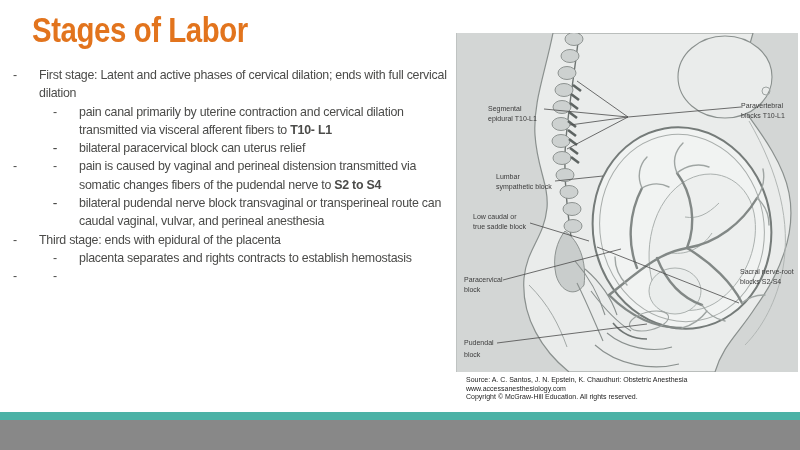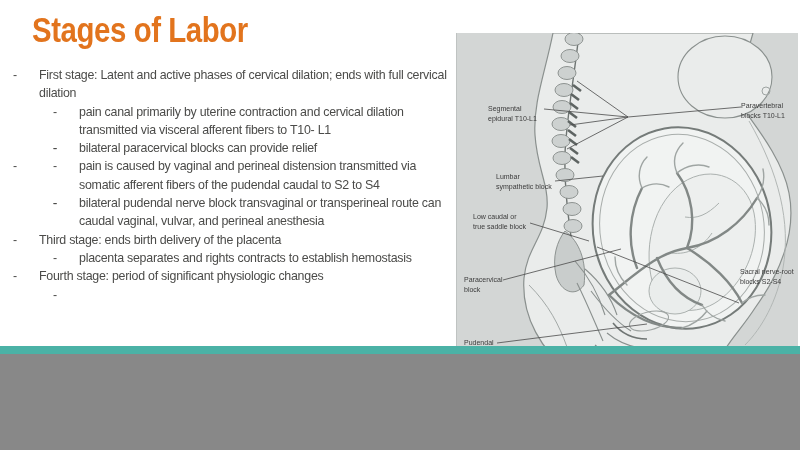--- a/index.html
+++ b/index.html
@@ -1,34 +1,34 @@
 <!DOCTYPE html>
 <html><head>
 <meta charset="utf-8">
 <style>
   html,body{margin:0;padding:0;background:#888;}
   .slide{
-    position:relative;width:800px;height:354px;background:#ffffff;
+    position:relative;width:800px;height:420px;background:#ffffff;
     overflow:hidden;font-family:"Liberation Sans",sans-serif;
   }
   .title{
     position:absolute;left:32px;top:10px;margin:0;
     font-size:35px;font-weight:700;color:#E2741D;letter-spacing:-0.5px;
     transform:scaleX(0.84);transform-origin:left top;white-space:nowrap;
   }
   .outline{
     position:absolute;left:13px;top:66px;width:438px;
     font-size:12.4px;line-height:18.3px;letter-spacing:-0.25px;color:#4b4b49;
   }
   .item{position:relative;}
   .item .dash{position:absolute;left:0;top:0;}
   .item.l1{padding-left:26px;}
   .item.l2{padding-left:66px;}
   .item.l2 .dash{left:40px;}
-  .item .b{font-weight:400;}
+  .item .b{font-weight:700;}
   .figure-panel{
     position:absolute;left:456px;top:33px;width:341px;height:339px;
     background:#D3D6D5;border-left:1px solid #BFC3C2;box-sizing:border-box;
   }
   .figure-panel svg{position:absolute;left:0;top:0;}
   .credit{
     position:absolute;left:466px;top:376px;width:330px;
     font-size:7px;line-height:8.7px;color:#222222;letter-spacing:0;
   }
   .footer-bar{
@@ -40,28 +40,28 @@
 <body>
 
 <div class="slide">
 
   <h1 class="title">Stages of Labor</h1>
 
   <div class="outline">
     <div class="item l1"><span class="dash">-</span><span class="txt"><span class="t">First stage: Latent and active phases of cervical dilation; ends with full cervical dilation</span><span class="b"></span></span></div>
     <div class="item l2"><span class="dash">-</span><span class="txt"><span class="t">pain canal primarily by uterine contraction and cervical dilation transmitted via visceral afferent fibers to </span><span class="b">T10- L1</span></span></div>
     <div class="item l2"><span class="dash">-</span></div>
-    <div class="item l2"><span class="dash">-</span><span class="txt"><span class="t">bilateral paracervical blocks can provide relief</span><span class="b"></span></span></div>
+    <div class="item l2"><span class="dash">-</span><span class="txt"><span class="t">bilateral paracervical block can uterus relief</span><span class="b"></span></span></div>
     <div class="item l1"><span class="dash">-</span></div>
-    <div class="item l2"><span class="dash">-</span><span class="txt"><span class="t">pain is caused by vaginal and perineal distension transmitted via somatic afferent fibers of the pudendal caudal to </span><span class="b">S2 to S4</span></span></div>
+    <div class="item l2"><span class="dash">-</span><span class="txt"><span class="t">pain is caused by vaginal and perineal distension transmitted via somatic changes fibers of the pudendal nerve to </span><span class="b">S2 to S4</span></span></div>
     <div class="item l2"><span class="dash">-</span></div>
     <div class="item l2"><span class="dash">-</span><span class="txt"><span class="t">bilateral pudendal nerve block transvaginal or transperineal route can caudal vaginal, vulvar, and perineal anesthesia</span><span class="b"></span></span></div>
-    <div class="item l1"><span class="dash">-</span><span class="txt"><span class="t">Third stage: ends birth delivery of the placenta</span><span class="b"></span></span></div>
+    <div class="item l1"><span class="dash">-</span><span class="txt"><span class="t">Third stage: ends with epidural of the placenta</span><span class="b"></span></span></div>
     <div class="item l2"><span class="dash">-</span><span class="txt"><span class="t">placenta separates and rights contracts to establish hemostasis</span><span class="b"></span></span></div>
-    <div class="item l1"><span class="dash">-</span><span class="txt"><span class="t">Fourth stage: period of significant physiologic changes</span><span class="b"></span></span></div>
+    <div class="item l1"><span class="dash">-</span></div>
     <div class="item l2"><span class="dash">-</span></div>
   </div>
 
   <div class="figure-panel">
     <svg width="341" height="339" viewBox="0 0 341 339">
 
       <rect x="0" y="0" width="341" height="339" fill="#D3D6D5"></rect>
 
       <g>
         <path d="M 96,0 C 88,40 76,70 78,102 C 80,135 92,152 90,175 C 87,205 70,215 67,245 C 64,285 86,318 112,339 L 258,339 C 266,312 282,300 298,275 C 322,242 340,200 332,160 C 326,128 300,95 288,78 C 280,60 290,20 296,0 Z" fill="#EAECEB" stroke="#8A908E" stroke-width="1.2"></path>

